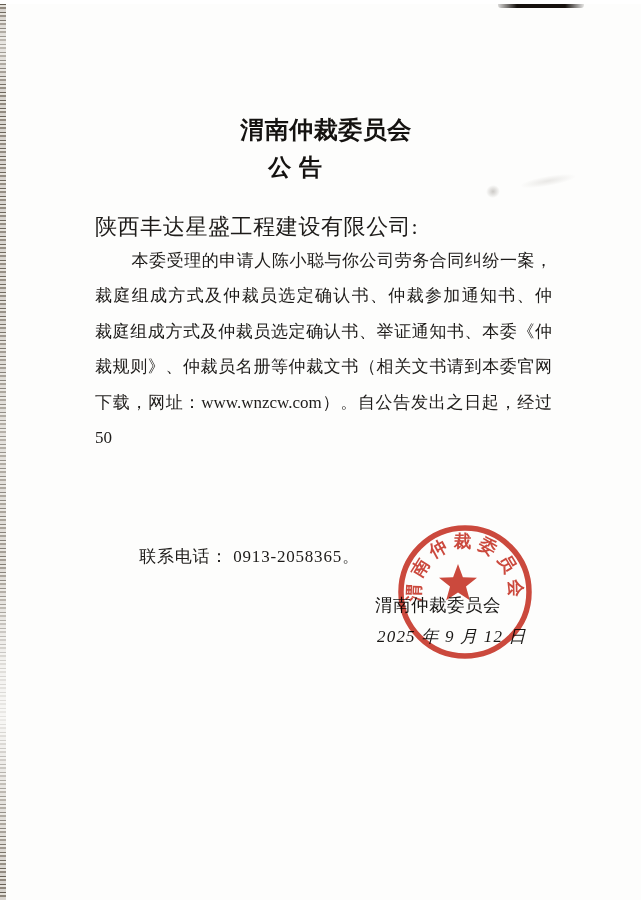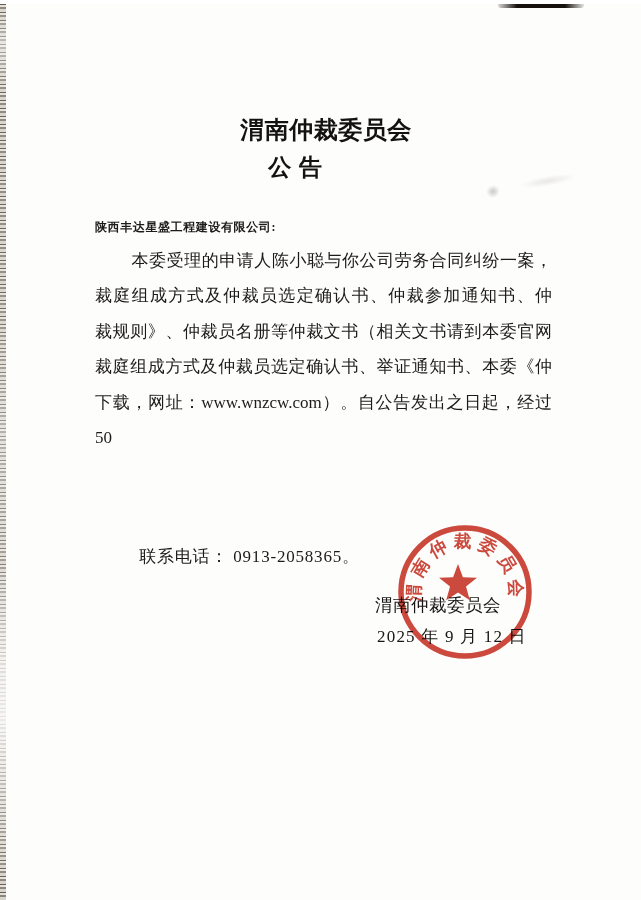--- a/index.html
+++ b/index.html
@@ -61,21 +61,21 @@
   }
   .subtitle{
     position:absolute;top:148px;left:0;width:563px;
     padding-left:28px;box-sizing:border-box;
     margin:0;text-align:center;
     font-size:23px;font-weight:700;letter-spacing:1px;
     color:#141210;
   }
   .addressee{
     position:absolute;left:95px;top:211px;width:470px;
-    font-size:12px;line-height:24px;letter-spacing:.6px;font-weight:bold;
+    font-size:22px;line-height:24px;letter-spacing:.6px;
   }
   .bodylines{
     position:absolute;left:95px;top:239px;width:457px;
     font-size:17px;
   }
   .bodylines .line{
     line-height:35.4px;height:35.4px;
     letter-spacing:.5px;
     white-space:nowrap;
     font-family:Liberation Serif, serif;
@@ -94,20 +94,21 @@
   }
   .issuer{
     position:absolute;left:375px;top:589px;
     font-size:17.5px;letter-spacing:.5px;color:#181614;
     z-index:1;
   }
   .datefield{
     position:absolute;left:377px;top:621px;
     font-size:17px;letter-spacing:1.2px;color:#181614;
     z-index:1;
+    font-style:italic;
   }
   .seal{
     position:absolute;left:385px;top:508px;width:160px;height:160px;
     z-index:2;
     mix-blend-mode:multiply;
     opacity:.88;
   }
   .seal text{
     font-family:"Liberation Serif", serif;
     font-weight:700;
@@ -124,22 +125,22 @@
   <div class="streak-b"></div>
 
   <h1 class="title">渭南仲裁委员会</h1>
   <h2 class="subtitle">公  告</h2>
 
   <div class="addressee">陕西丰达星盛工程建设有限公司:</div>
 
   <div class="bodylines" id="bodyLines">
       <div class="line indent just">本委受理的申请人陈小聪与你公司劳务合同纠纷一案，</div>
       <div class="line just">裁庭组成方式及仲裁员选定确认书、仲裁参加通知书、仲</div>
+      <div class="line just">裁庭组成方式及仲裁员选定确认书、举证通知书、本委《仲</div>
       <div class="line just">裁规则》、仲裁员名册等仲裁文书（相关文书请到本委官网</div>
-      <div class="line just">裁庭组成方式及仲裁员选定确认书、举证通知书、本委《仲</div>
       <div class="line just">下载，网址：www.wnzcw.com）。自公告发出之日起，经过 50</div>
     </div>
 
   <div class="contact">联系电话： 0913-2058365。</div>
 
   <div class="issuer">渭南仲裁委员会</div>
   <div class="datefield">2025 年 9 月 12 日</div>
 
   <svg class="seal" viewBox="0 0 160 160" aria-hidden="true">
     <circle cx="80" cy="80" r="64" fill="none" stroke="#c62f22" stroke-width="5.5"></circle>

